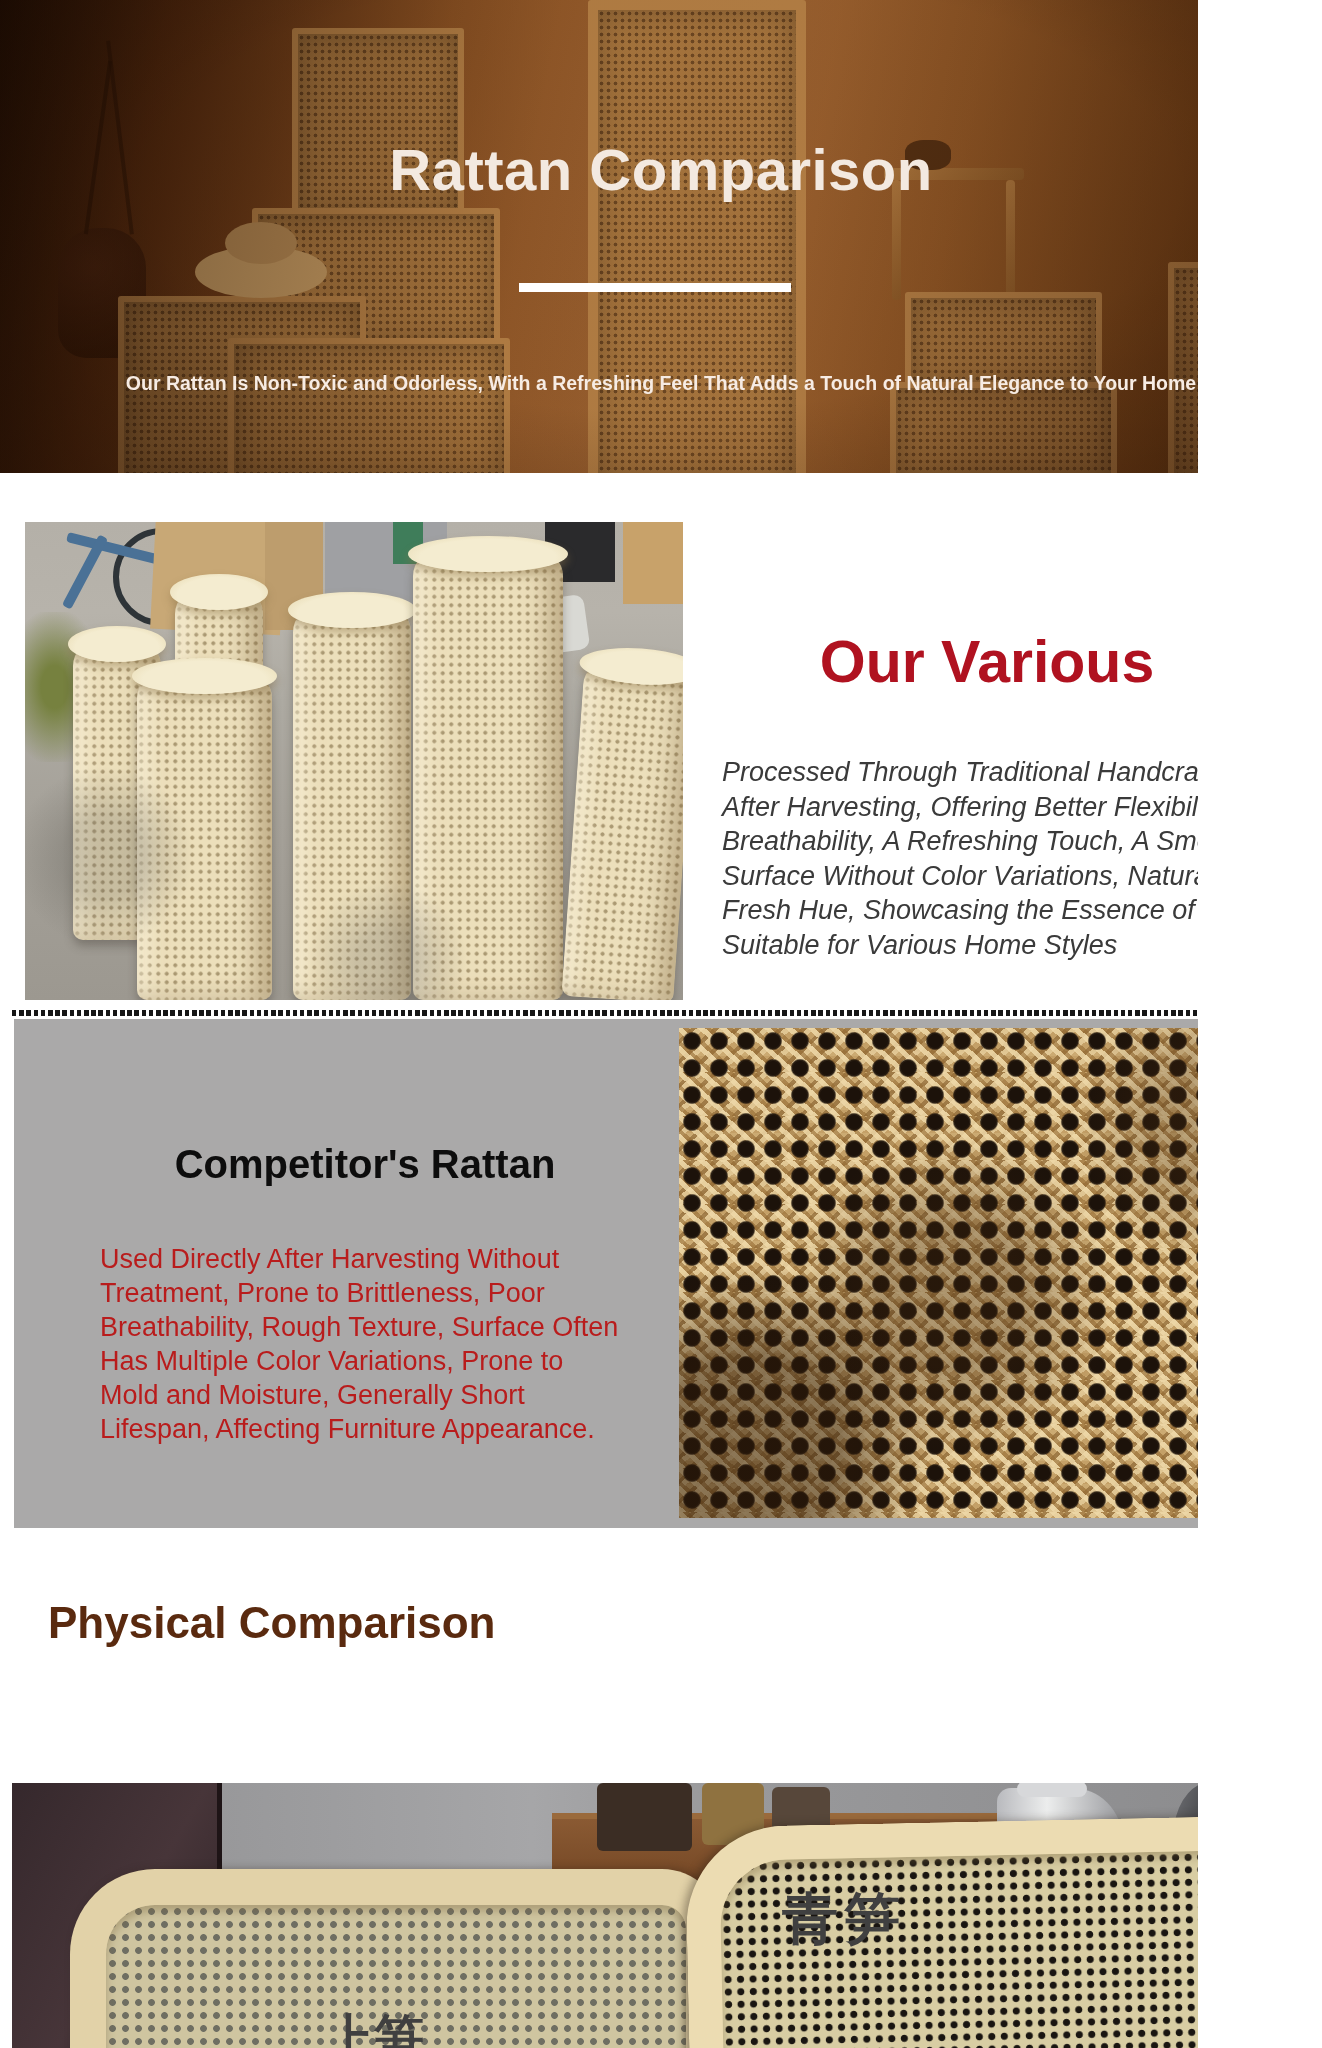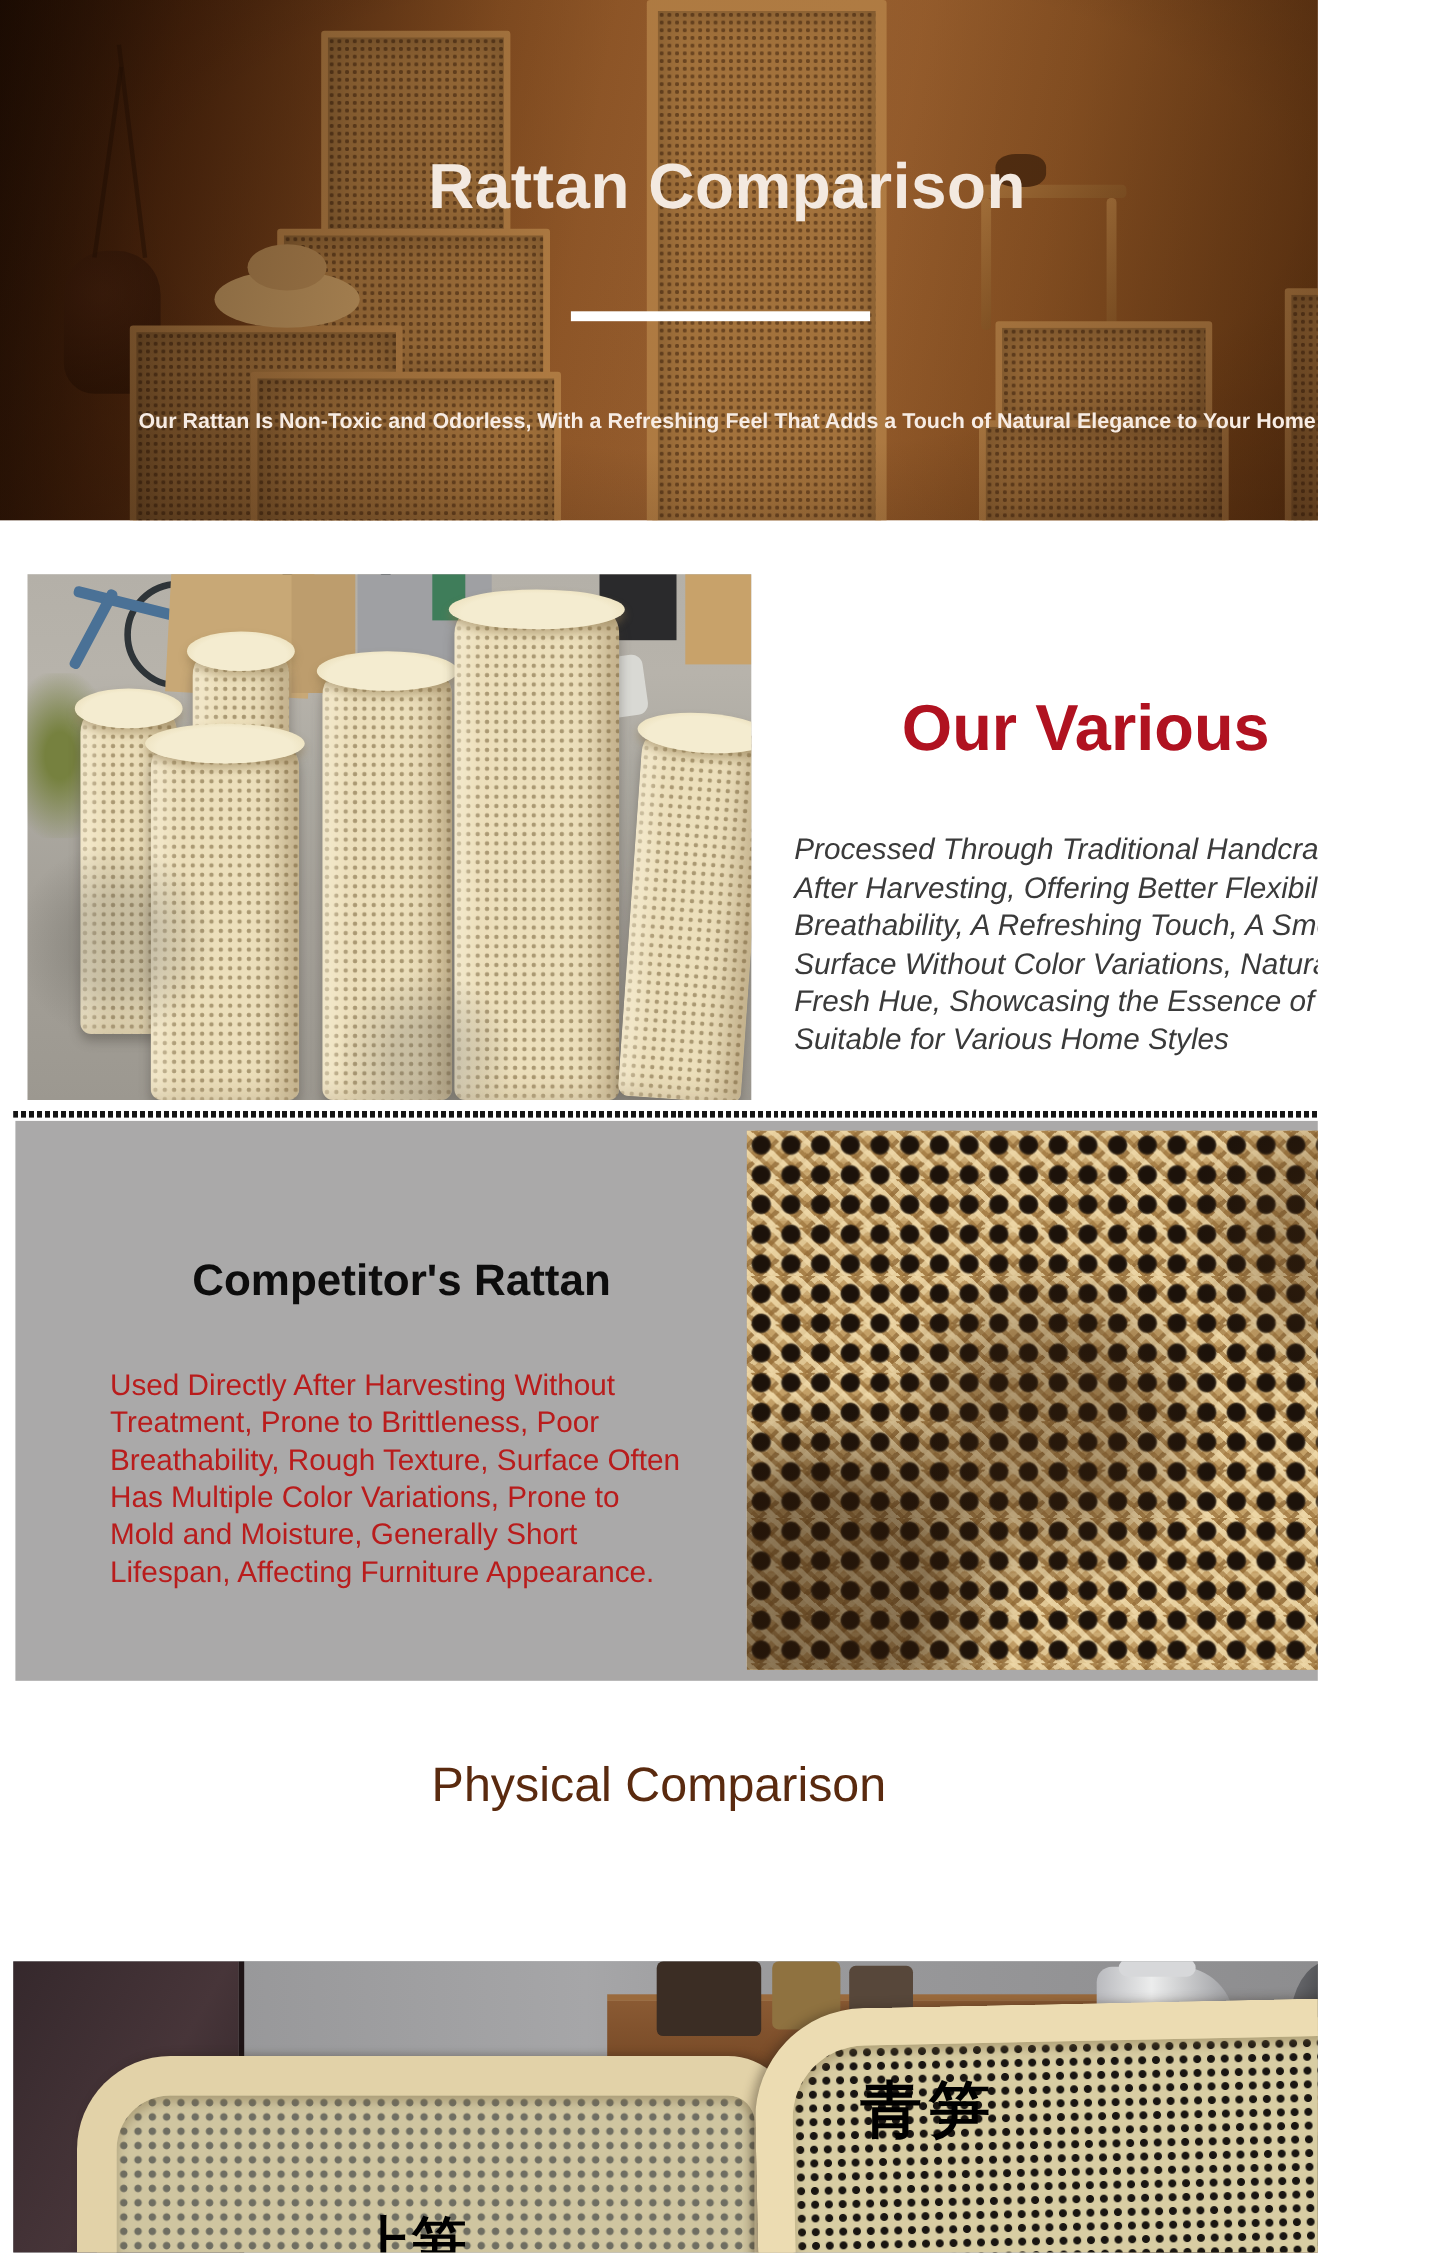--- a/index.html
+++ b/index.html
@@ -64,21 +64,21 @@
       repeating-linear-gradient(42deg,rgba(238,216,168,.85) 0 5px,rgba(150,108,52,.6) 5px 9px,rgba(0,0,0,0) 9px 15px),
       repeating-linear-gradient(-42deg,rgba(230,206,156,.8) 0 5px,rgba(130,92,44,.55) 5px 9px,rgba(0,0,0,0) 9px 15px),
       repeating-linear-gradient(0deg,rgba(210,180,126,.5) 0 3px,rgba(0,0,0,0) 3px 13px);
     background-size:27px 27px,44px 44px,44px 44px,27px 27px;}
   #photo-weave::after{content:"";position:absolute;inset:0;
     background:radial-gradient(circle at 12% 85%,rgba(45,25,8,.5) 0 90px,rgba(0,0,0,0) 180px),
                radial-gradient(circle at 45% 55%,rgba(60,35,12,.35) 0 70px,rgba(0,0,0,0) 160px),
                radial-gradient(circle at 88% 20%,rgba(70,42,15,.3) 0 60px,rgba(0,0,0,0) 140px);}
 
   
-  .phys-title{left:0;right:0;top:1598px;text-align:center;font-size:44px;font-weight:normal;color:#5a2a0f;}
+  .phys-title{left:0;right:0;top:1598px;text-align:left;font-size:44px;font-weight:bold;color:#5a2a0f;padding-left:48px;}
   .phys-sub{left:0;right:0;top:1700px;text-align:center;font-size:31px;letter-spacing:4.5px;color:#4d4d4d;}
 
   
   #photo-comparison{left:12px;top:1783px;width:1294px;height:265px;overflow:hidden;background:#98989b;}
   .wallgrad{left:0;top:0;width:1294px;height:265px;
     background:linear-gradient(90deg,#8f8f91 0,#9c9c9e 300px,#a6a6a8 520px,#9a9a9c 700px,#8a8a8c 100%);}
   .cabinet{left:0;top:0;width:205px;height:265px;
     background:linear-gradient(120deg,#35282c,#473539 55%,#2e2226);border-right:5px solid #1e1416;}
   .shelf{left:540px;top:30px;width:470px;height:95px;
     background:linear-gradient(#8a5a33,#6b3f1f);border-top:6px solid #9a6a3c;}
@@ -103,21 +103,21 @@
     background:linear-gradient(#d89a33,#8a5510);}
   .chair{position:absolute;border-bottom:0;}
   .chair-left{left:58px;top:86px;width:580px;height:179px;border:36px solid #e2d2a8;border-bottom:0;
     border-radius:85px 60px 0 0;background-color:#cfc5a0;
     background-image:radial-gradient(circle,#6f6e62 3px,transparent 3.8px);background-size:13px 13px;
     box-shadow:inset 0 6px 10px rgba(120,100,60,.4), 4px 0 8px rgba(40,30,20,.35);}
   .chair-right{left:678px;top:38px;width:562px;height:227px;border:34px solid #ecdcb2;border-bottom:0;
     border-radius:100px 110px 0 0;background-color:#d8cda3;transform:rotate(-1.2deg);transform-origin:50% 100%;
     background-image:radial-gradient(circle,#191511 3.2px,transparent 4px);background-size:12.5px 12.5px;
     box-shadow:inset 0 6px 10px rgba(120,100,60,.4), -4px 0 10px rgba(40,30,20,.4);}
-  .label-red{position:absolute;color:#000000;font-weight:bold;
+  .label-red{position:absolute;color:#404040;font-weight:bold;
     font-family:"DejaVu Sans","Liberation Sans",sans-serif;z-index:9;line-height:1.1;}
   .label-left{left:312px;top:228px;font-size:50px;}
   .label-right{left:770px;top:105px;font-size:56px;letter-spacing:6px;}
 </style>
 </head>
 <body>
 
 <div id="canvas">
 
   <div class="abs" id="hero">

